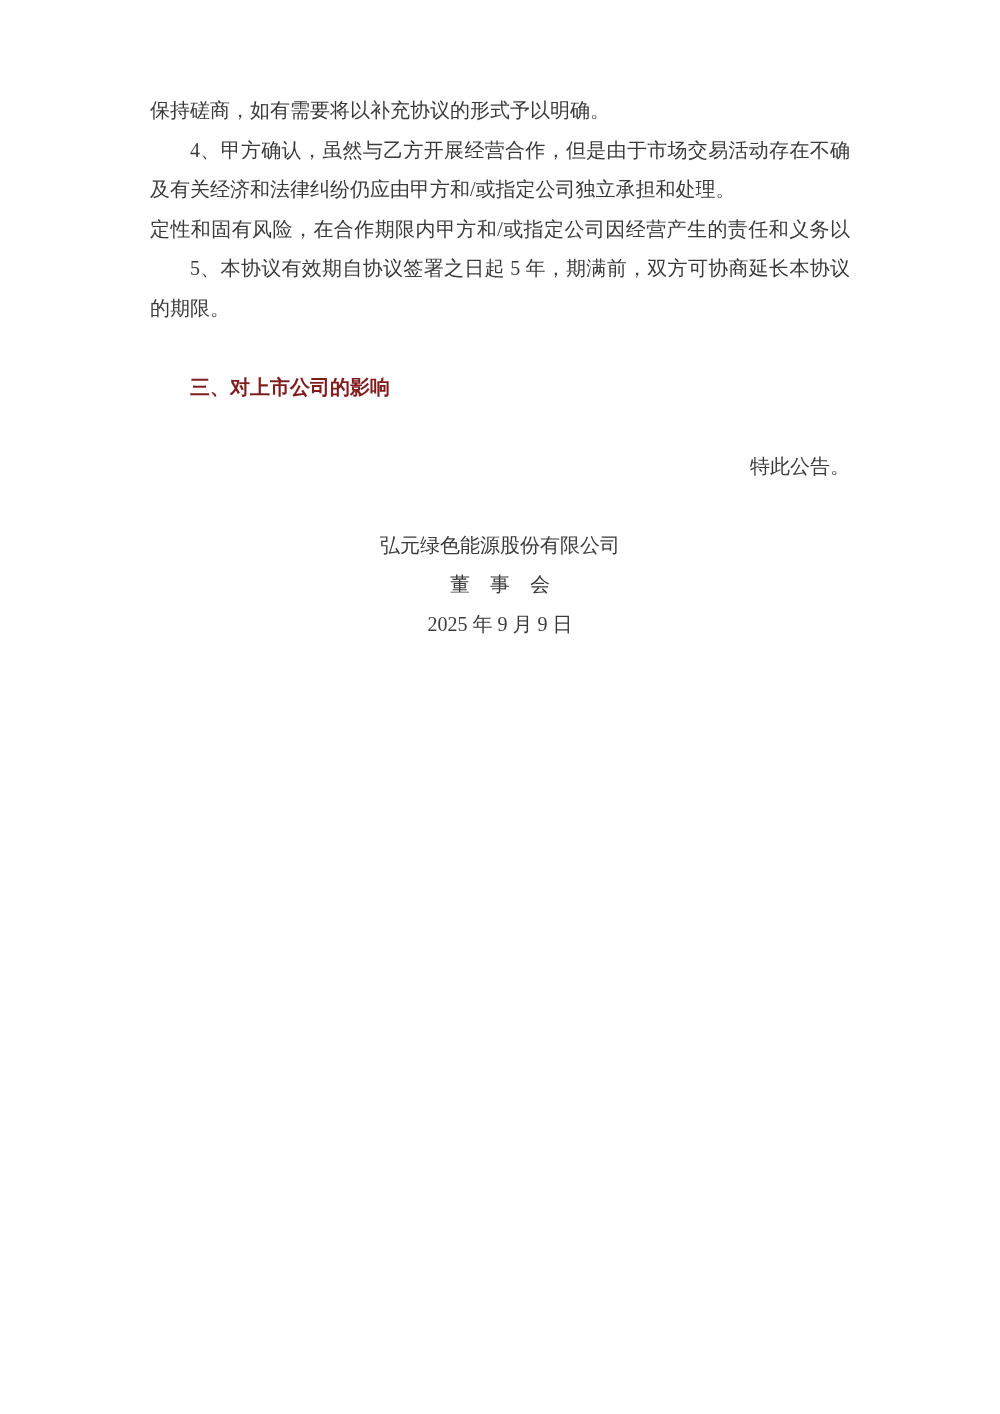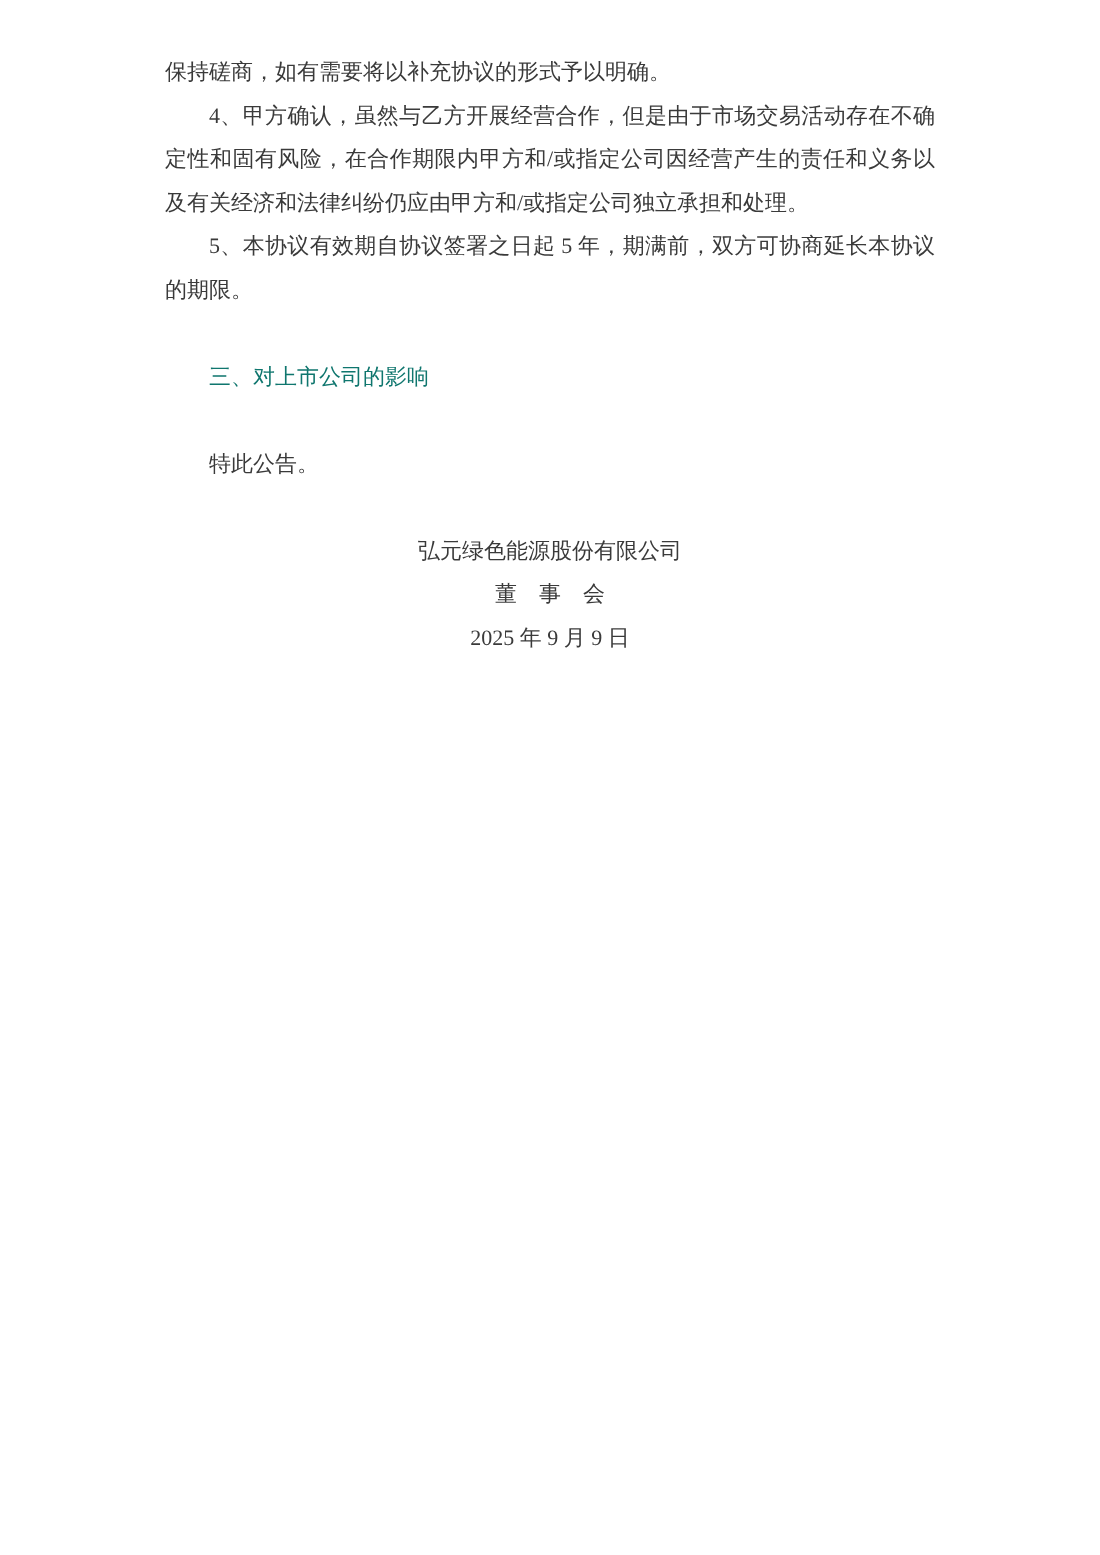--- a/index.html
+++ b/index.html
@@ -21,44 +21,45 @@
     left: 0;
     width: 1000px;
     height: 1414px;
     background: #ffffff;
   }
   .content {
     position: absolute;
     left: 150px;
     top: 0;
     width: 700px;
-    padding-top: 47px;
+    padding-top: 91px;
   }
   .ln {
     font-size: 20px;
     line-height: 39.5px;
     white-space: nowrap;
     margin: 0;
   }
   
   .fill {
     text-align: justify;
     text-align-last: justify;
   }
   
   .ind {
     text-indent: 40px;
   }
   .heading {
-    font-weight: 400;
-    color: #0f766e;
+    font-weight: 700;
+    color: #7f1d1d;
     margin-top: 39.5px;
   }
   .gap-before {
     margin-top: 39.5px;
+    text-align: right;
   }
   .signature {
     margin-top: 39.5px;
   }
   .sig-line {
     font-size: 20px;
     line-height: 39.5px;
     text-align: center;
     white-space: nowrap;
     margin: 0;
@@ -67,22 +68,22 @@
 </head>
 <body>
 
 <div class="page">
   <div class="content">
 
     <p class="ln">保持磋商，如有需要将以补充协议的形式予以明确。</p>
 
     <div>
       <p class="ln ind fill">4、甲方确认，虽然与乙方开展经营合作，但是由于市场交易活动存在不确</p>
+      <p class="ln">及有关经济和法律纠纷仍应由甲方和/或指定公司独立承担和处理。</p>
       <p class="ln fill">定性和固有风险，在合作期限内甲方和/或指定公司因经营产生的责任和义务以</p>
-      <p class="ln">及有关经济和法律纠纷仍应由甲方和/或指定公司独立承担和处理。</p>
     </div>
 
     <div>
       <p class="ln ind fill">5、本协议有效期自协议签署之日起 5 年，期满前，双方可协商延长本协议</p>
       <p class="ln">的期限。</p>
     </div>
 
     <p class="ln ind heading">三、对上市公司的影响</p>
 
 

